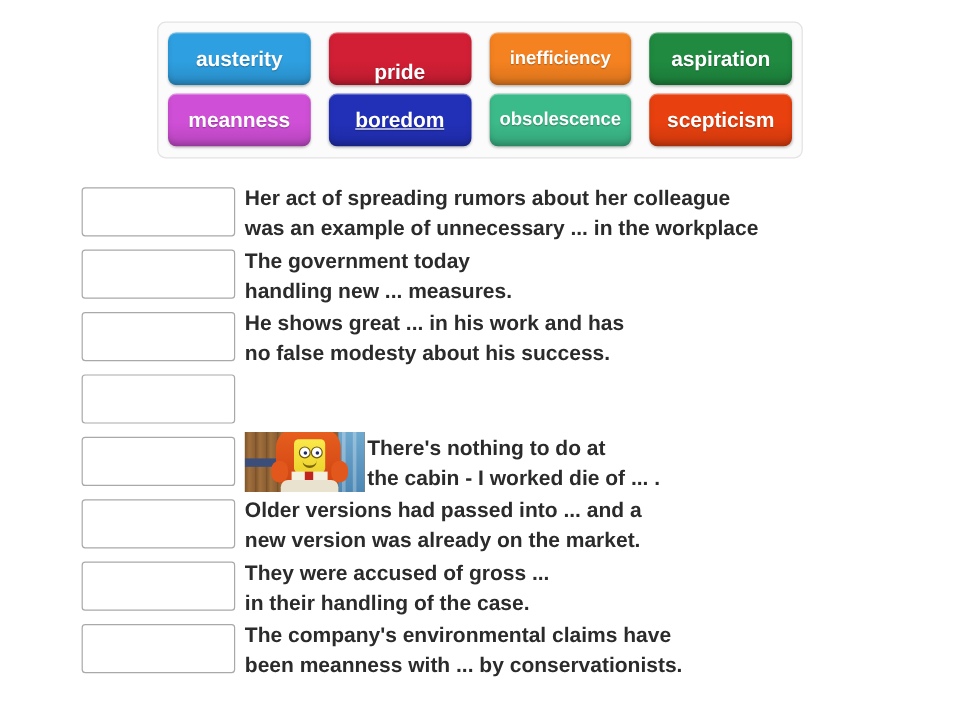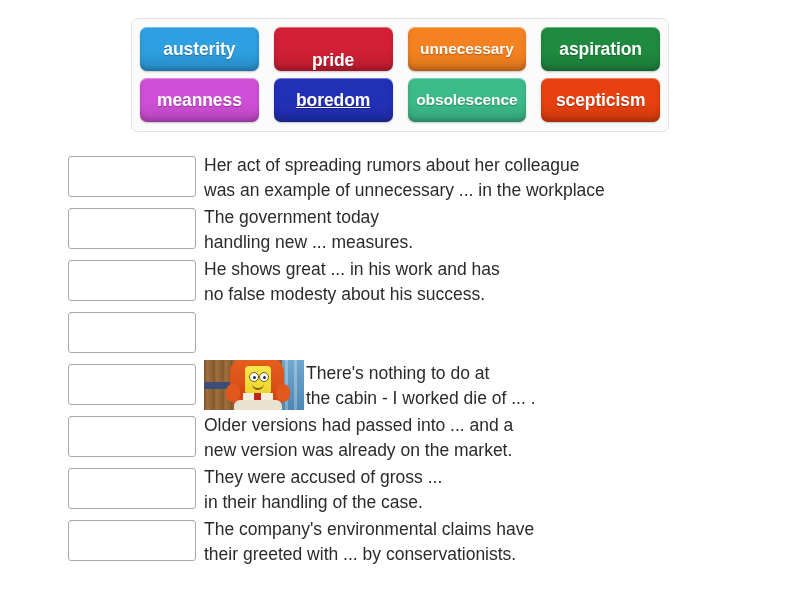--- a/index.html
+++ b/index.html
@@ -75,20 +75,21 @@
     border: 1px solid #a9a9a9;
     border-radius: 3px;
     flex: 0 0 auto;
     margin-top: 4px;
     cursor: pointer;
   }
   .q-body {
     display: flex;
     align-items: flex-start;
     margin-left: 8px;
+    font-weight: bold;
   }
   .thumb {
     width: 100px;
     height: 50px;
     flex: 0 0 auto;
     position: relative;
     overflow: hidden;
     background: #8a5d33;
     margin-right: 2px;
   }
@@ -194,21 +195,21 @@
 
 <div id="word-bank">
   <div class="tile-row">
     <div class="tile" style="background: linear-gradient(rgb(46, 159, 224) 0%, rgb(46, 159, 224) 55%, rgba(0, 0, 0, 0.12) 100%), rgb(46, 159, 224);">
         <span>austerity</span>
       </div>
     <div class="tile" style="background: linear-gradient(rgb(210, 31, 53) 0%, rgb(210, 31, 53) 55%, rgba(0, 0, 0, 0.12) 100%), rgb(210, 31, 53); align-items: flex-end;">
         <span>pride</span>
       </div>
     <div class="tile small" style="background: linear-gradient(rgb(245, 130, 32) 0%, rgb(245, 130, 32) 55%, rgba(0, 0, 0, 0.12) 100%), rgb(245, 130, 32);">
-        <span>unnecessary</span>
+        <span>inefficiency</span>
       </div>
     <div class="tile" style="background: linear-gradient(rgb(31, 138, 64) 0%, rgb(31, 138, 64) 55%, rgba(0, 0, 0, 0.12) 100%), rgb(31, 138, 64); text-align: center;">
         <span>aspiration</span>
       </div>
   </div>
   <div class="tile-row">
     <div class="tile" style="background: linear-gradient(rgb(207, 79, 214) 0%, rgb(207, 79, 214) 55%, rgba(0, 0, 0, 0.12) 100%), rgb(207, 79, 214);">
         <span>meanness</span>
       </div>
     <div class="tile" style="background: linear-gradient(rgb(34, 48, 184) 0%, rgb(34, 48, 184) 55%, rgba(0, 0, 0, 0.12) 100%), rgb(34, 48, 184); text-decoration: underline;">
@@ -293,16 +294,16 @@
       <div class="drop-box"></div>
       <div class="q-body">
         <div class="q-text">They were accused of gross ...
 in their handling of the case.</div>
       </div>
     </div>
     <div class="q-row">
       <div class="drop-box"></div>
       <div class="q-body">
         <div class="q-text">The company's environmental claims have
-their greeted with ... by conservationists.</div>
+been meanness with ... by conservationists.</div>
       </div>
     </div>
   </div>
 
 </body></html>

